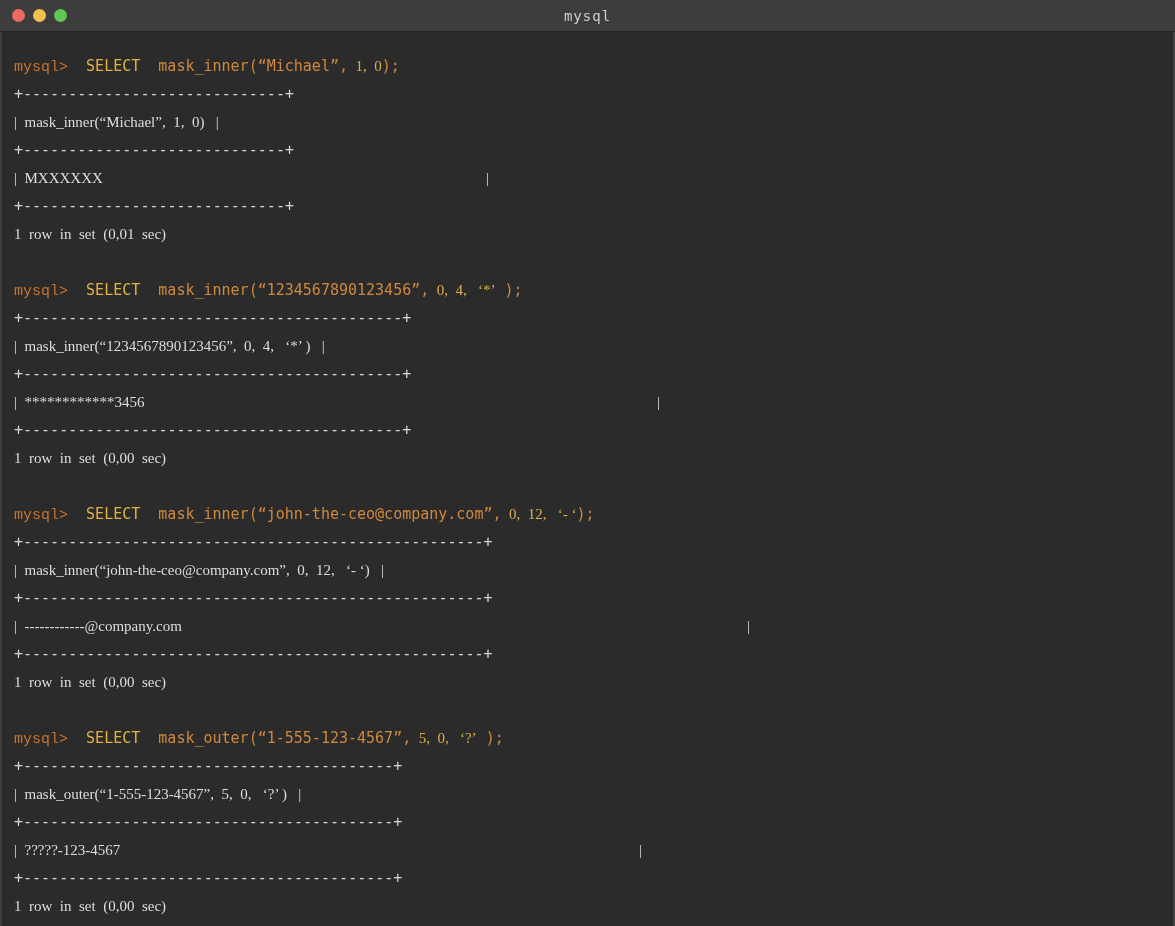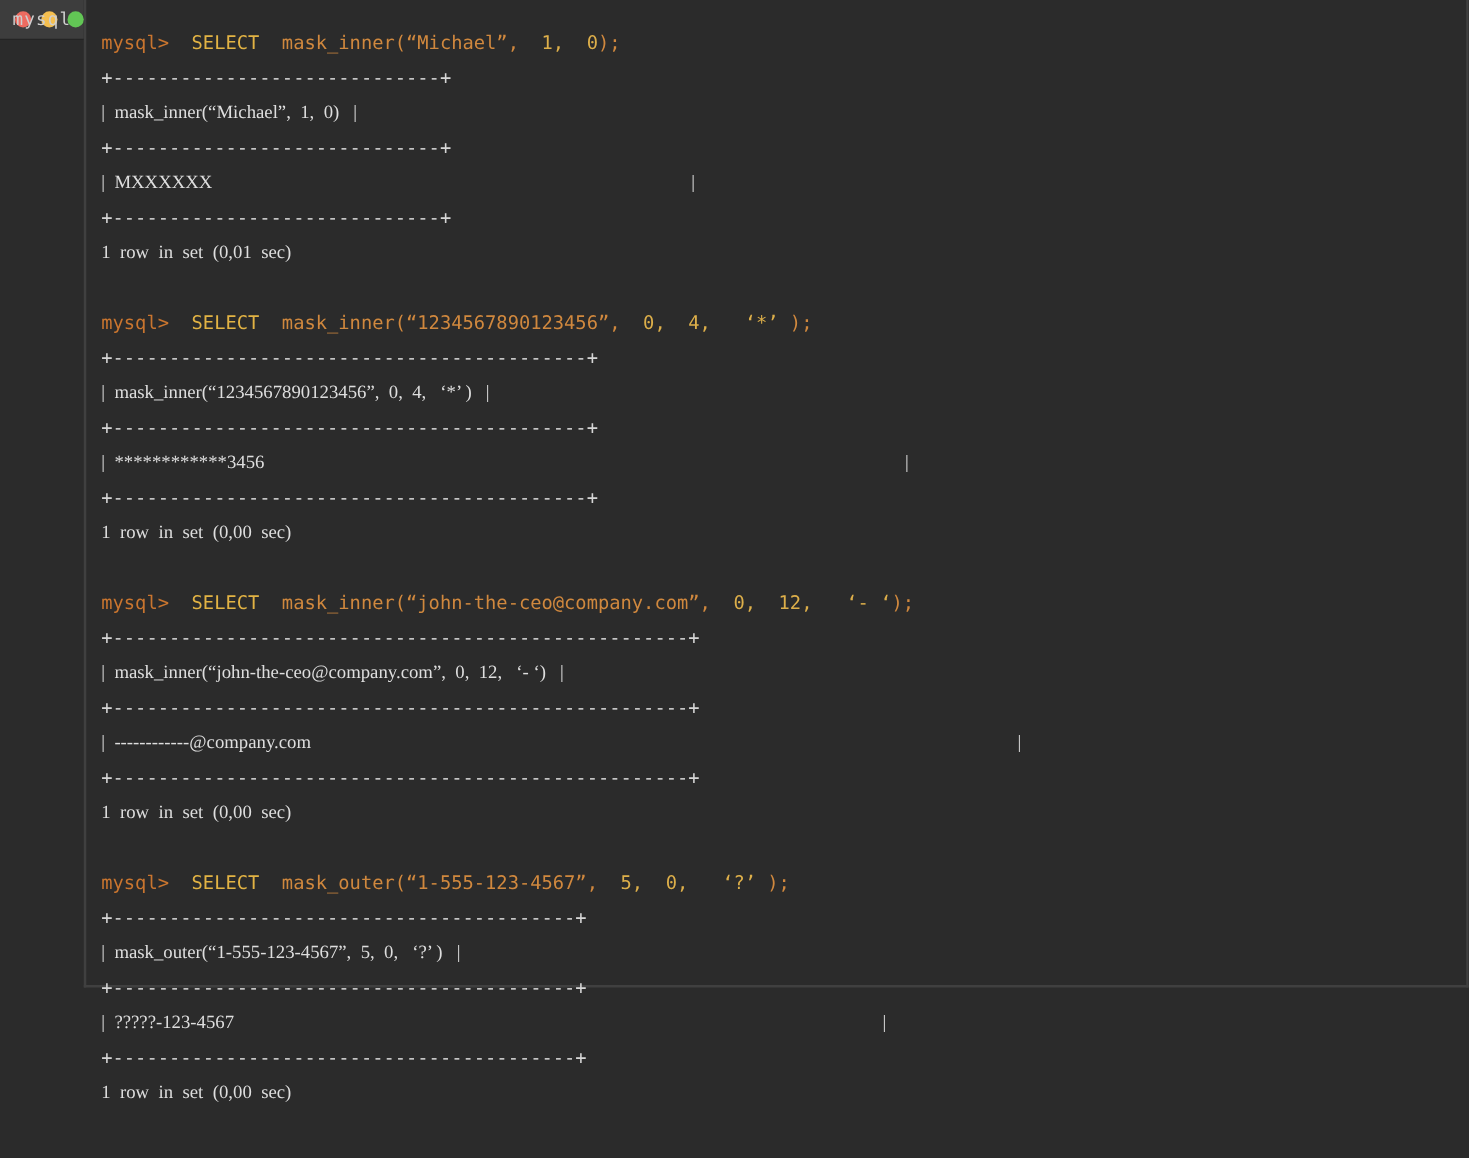--- a/index.html
+++ b/index.html
@@ -6,21 +6,21 @@
     --bg-body:#2b2b2b; --bg-titlebar:#3d3d3d; --frame:#404040;
     --c-white:#dedede; --c-border:#d6d6d6; --c-prompt:#c9752f; --c-keyword:#e2b344;
     --c-code:#d0883e; --c-number:#ddaf4a; --c-title:#cfcfcf;
     --tl-red:#ed6b60; --tl-yellow:#f5bf4f; --tl-green:#62c655;
   }
   html,body{margin:0;padding:0;}
   body{
     width:1175px;height:926px;background:var(--bg-body);
     font-family:"DejaVu Sans Mono", monospace;overflow:hidden;
   }
-  .window{width:1175px;height:790px;display:flex;flex-direction:row;}
+  .window{width:1175px;height:790px;display:flex;flex-direction:column;}
   .titlebar{
     height:31px;background:var(--bg-titlebar);border-bottom:1px solid #242424;
     display:flex;align-items:center;position:relative;flex:0 0 auto;
   }
   .traffic{display:flex;gap:8px;margin-left:12px;}
   .dot{width:13px;height:13px;border-radius:50%;}
   .dot.red{background:var(--tl-red);}
   .dot.yellow{background:var(--tl-yellow);}
   .dot.green{background:var(--tl-green);}
   .title{
@@ -33,24 +33,24 @@
     border-bottom:2px solid var(--frame);
     padding:20px 0 0 12px;box-sizing:border-box;
     font-size:15px;line-height:28px;white-space:pre;
   }
   .block{margin-bottom:28px;}
   .line{height:28px;}
   .line.white{color:var(--c-white);font-family:Liberation Serif, serif;}
   .line.border{color:var(--c-border);}
   .line.rel{position:relative;}
   .pipe{position:absolute;top:0;color:var(--c-white);}
-  .seg.prompt{color:var(--c-prompt);}
+  .seg.prompt{color:var(--c-prompt);font-family:Liberation Mono, monospace;}
   .seg.keyword{color:var(--c-keyword);margin-top:16px;}
   .seg.code{color:var(--c-code);}
-  .seg.number{color:var(--c-number);}
+  .seg.number{color:var(--c-number);font-family:Liberation Serif, serif;}
 </style>
 </head>
 <body>
 
 <div class="window">
   <div class="titlebar">
     <div class="traffic">
       <span class="dot red"></span>
       <span class="dot yellow"></span>
       <span class="dot green"></span>

